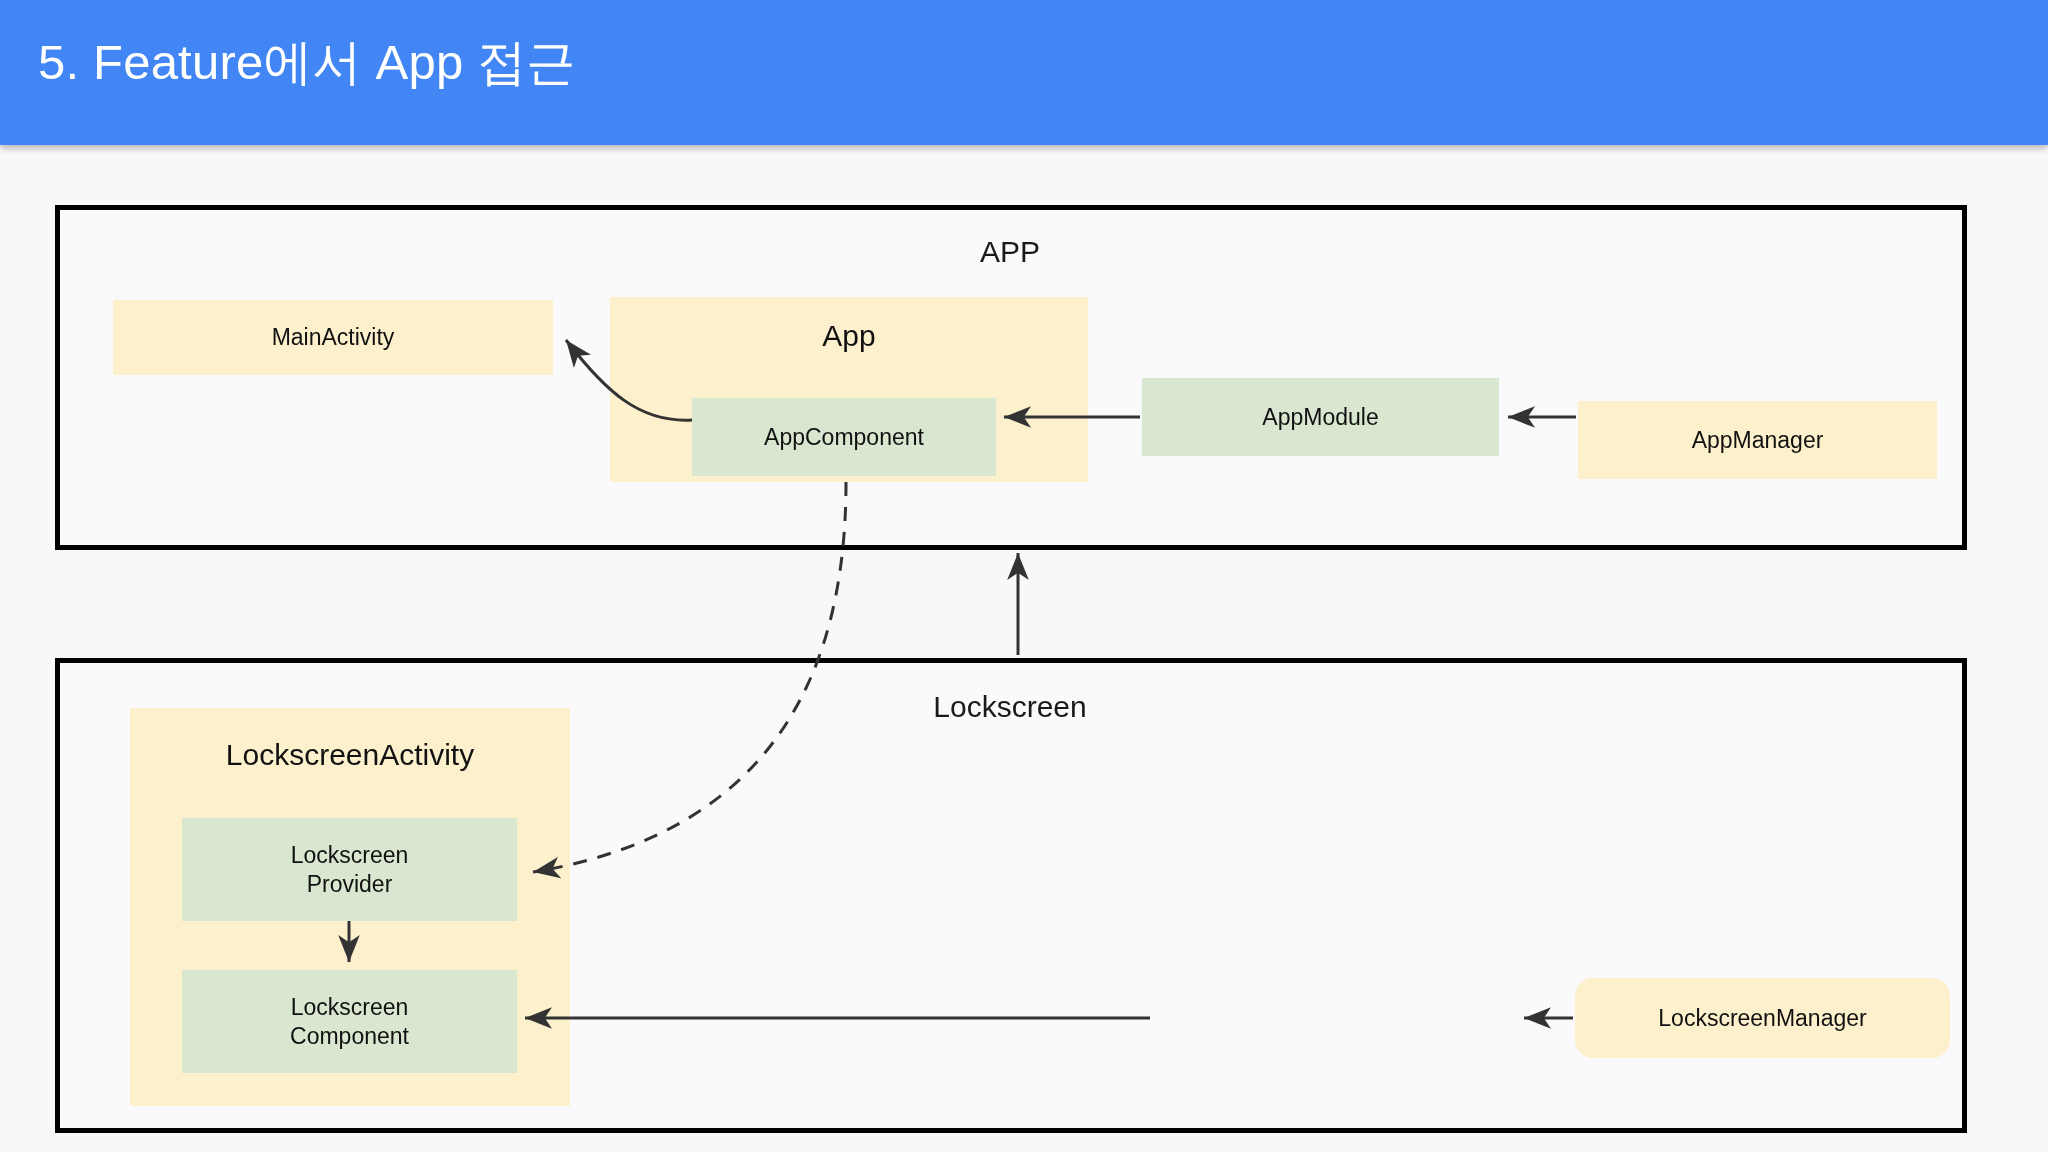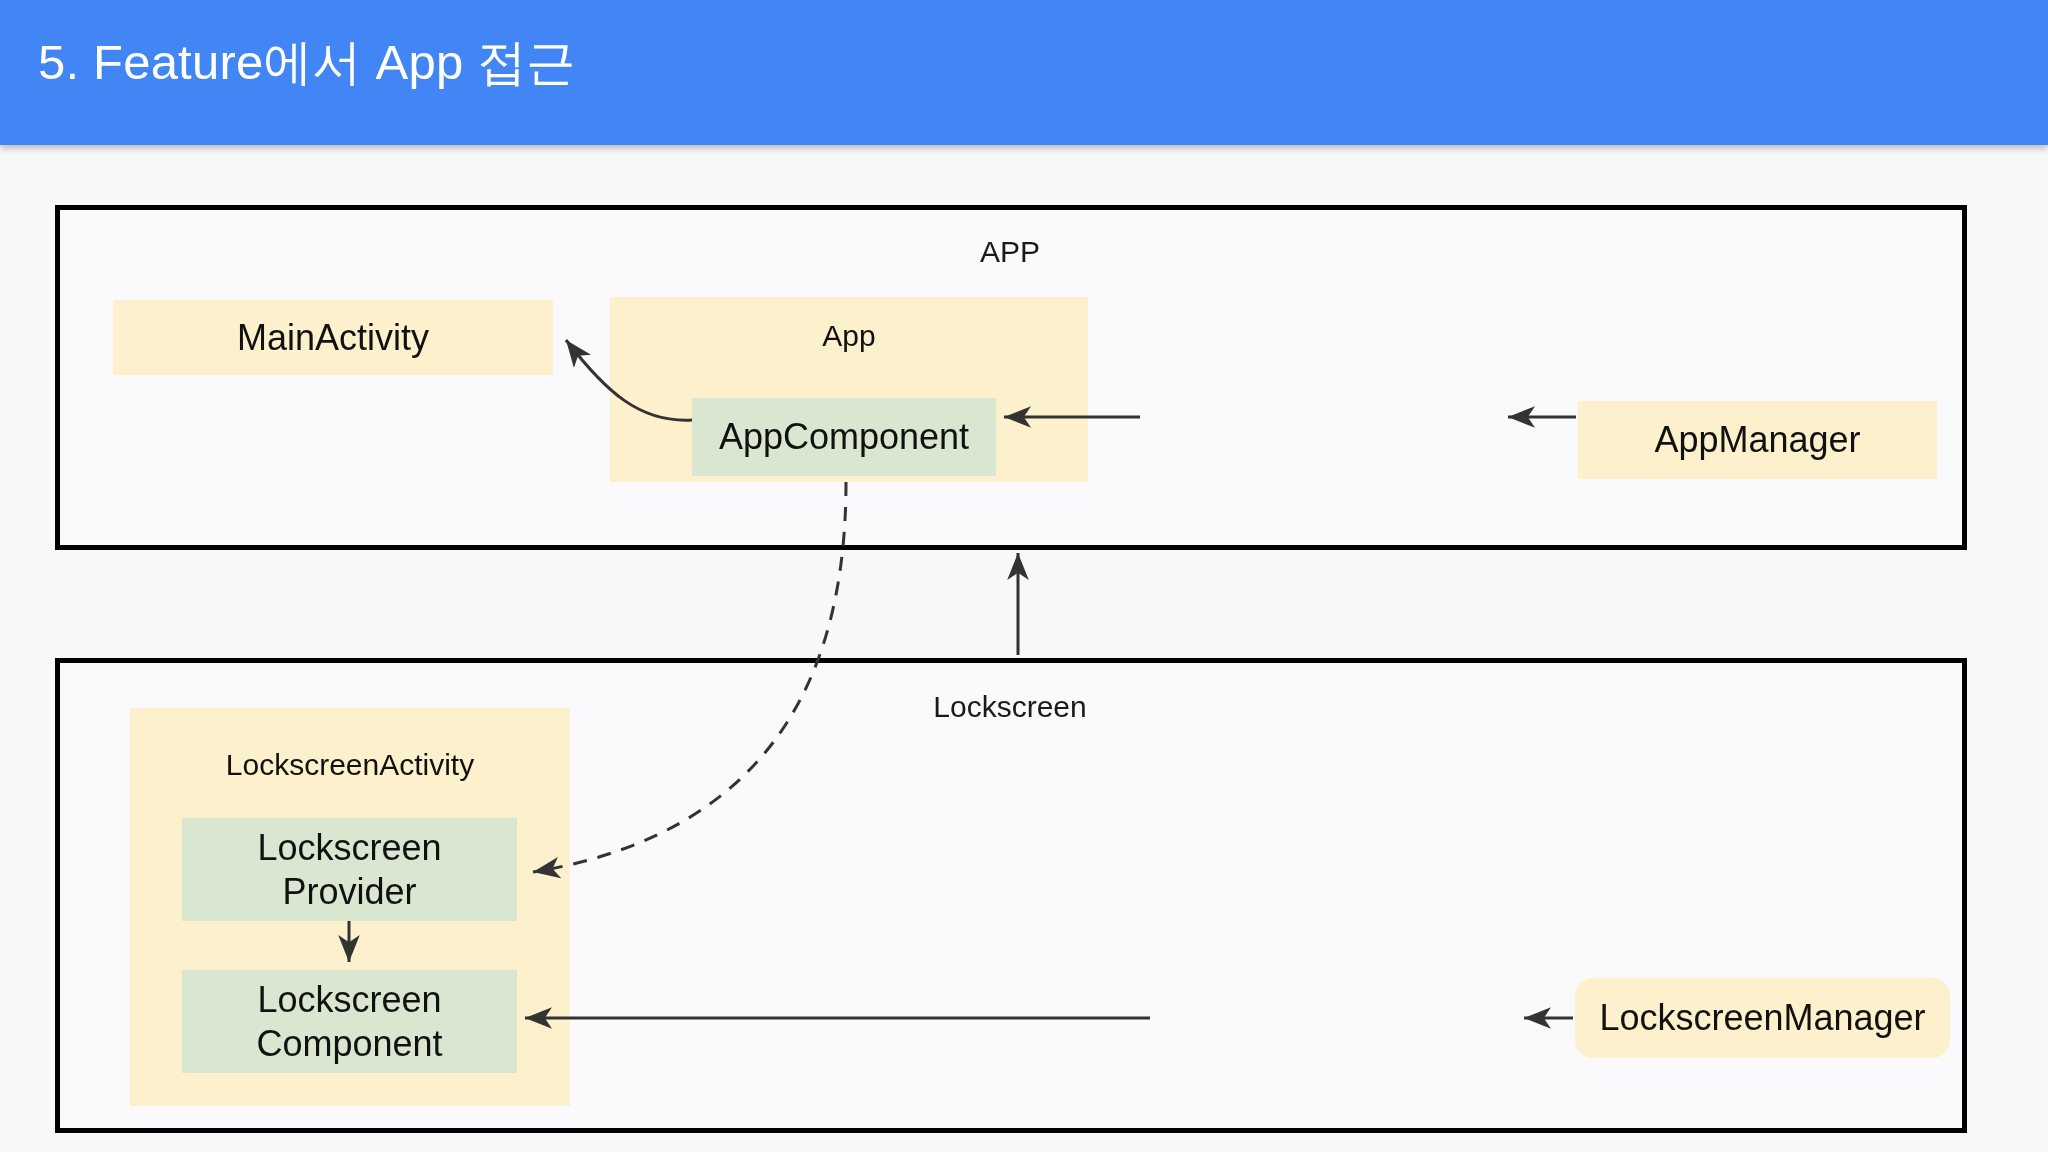--- a/index.html
+++ b/index.html
@@ -40,21 +40,21 @@
     position:absolute;
     font-size:30px; color:#1A1A1A; white-space:nowrap;
     transform:translateX(-50%);
   }
 
   
   .node {
     position:absolute;
     display:flex; align-items:center; justify-content:center;
     text-align:center;
-    font-size:36px; color:#111111; line-height:1.22;
+    font-size:23px; color:#111111; line-height:1.22;
     z-index:3;
   }
   .node.yellow { background:#FDF0CC; }
   .node.green  { background:#D9E7D0; }
 
   .group-box {
     position:absolute;
     background:#FDF0CC;
     z-index:2;
   }
@@ -88,31 +88,34 @@
   </div>
 
   <div class="group-box" style="left:610px; top:297px; width:478px; height:185px;">
     <div class="group-title" style="top:22px;">App</div>
   </div>
 
   <div class="node green" style="left:692px; top:378px; width:304px; height:78px;margin-top:20px;">
     <span>AppComponent</span>
   </div>
 
+  <div class="node green" style="left:1142px; top:378px; width:357px; height:78px;">
+    <span>AppModule</span>
+  </div>
 
   <div class="node yellow" style="left:1578px; top:378px; width:359px; height:78px;margin-top:23px;">
     <span>AppManager</span>
   </div>
 
   <div class="container" id="lockscreen-container">
     <div class="container-label" style="left:950px; top:27px;">Lockscreen</div>
   </div>
 
   <div class="group-box" style="left:130px; top:708px; width:440px; height:398px;">
-    <div class="group-title" style="top:40px;">LockscreenActivity</div>
+    <div class="group-title" style="top:30px;">LockscreenActivity</div>
   </div>
 
   <div class="node green" style="left:182px; top:818px; width:335px; height:103px; flex-direction:column;">
     <span>Lockscreen</span>
     <span>Provider</span>
   </div>
 
   <div class="node green" style="left:182px; top:970px; width:335px; height:103px; flex-direction:column;">
     <span>Lockscreen</span>
     <span>Component</span>

